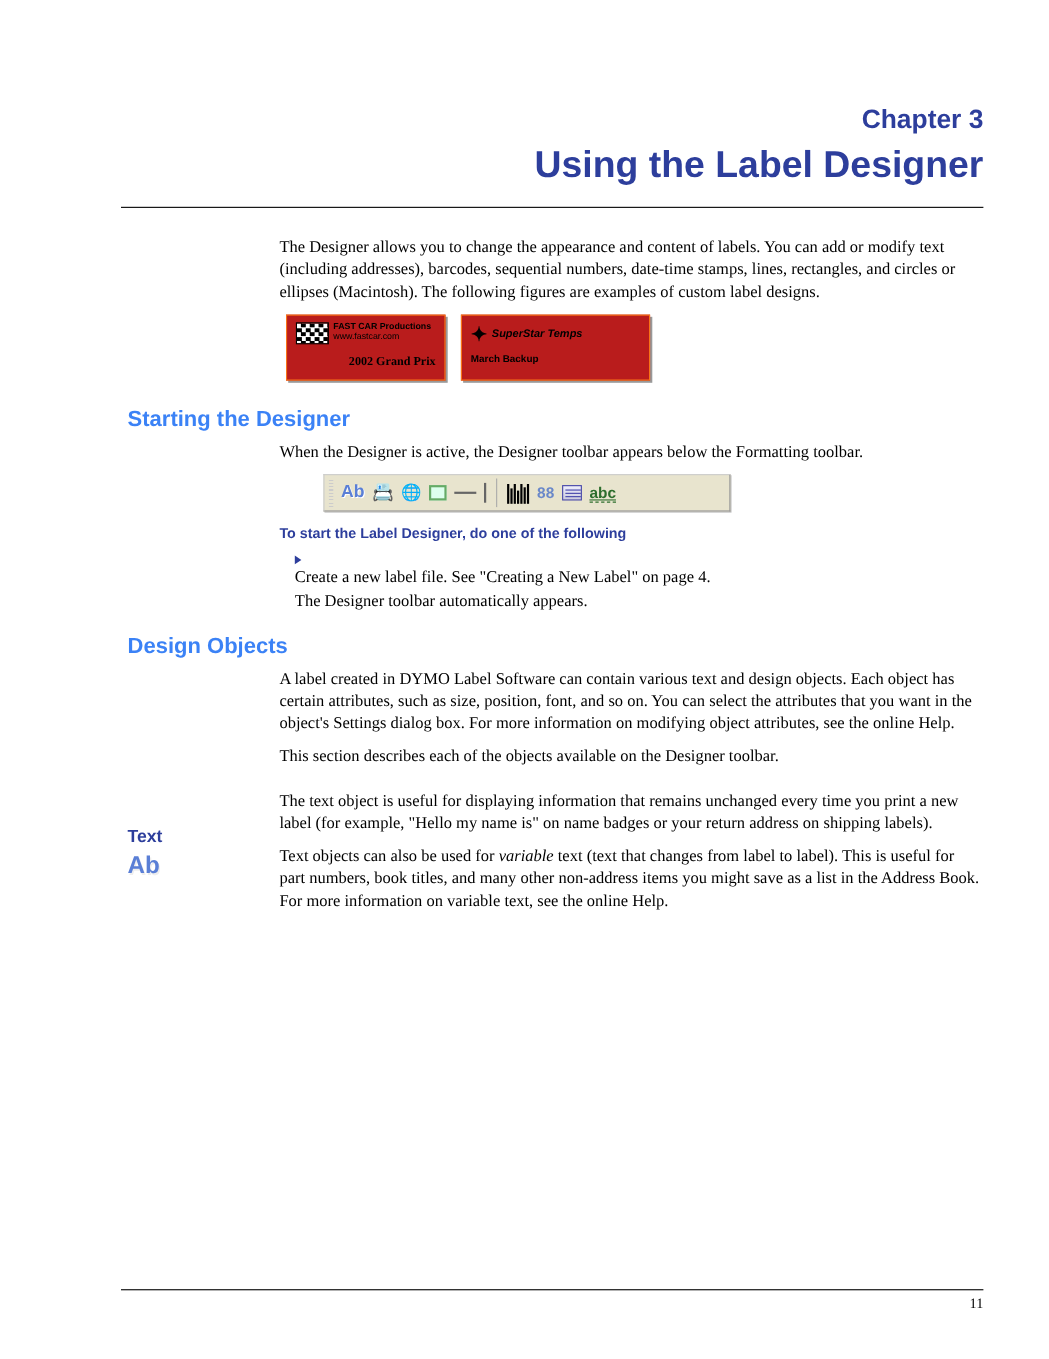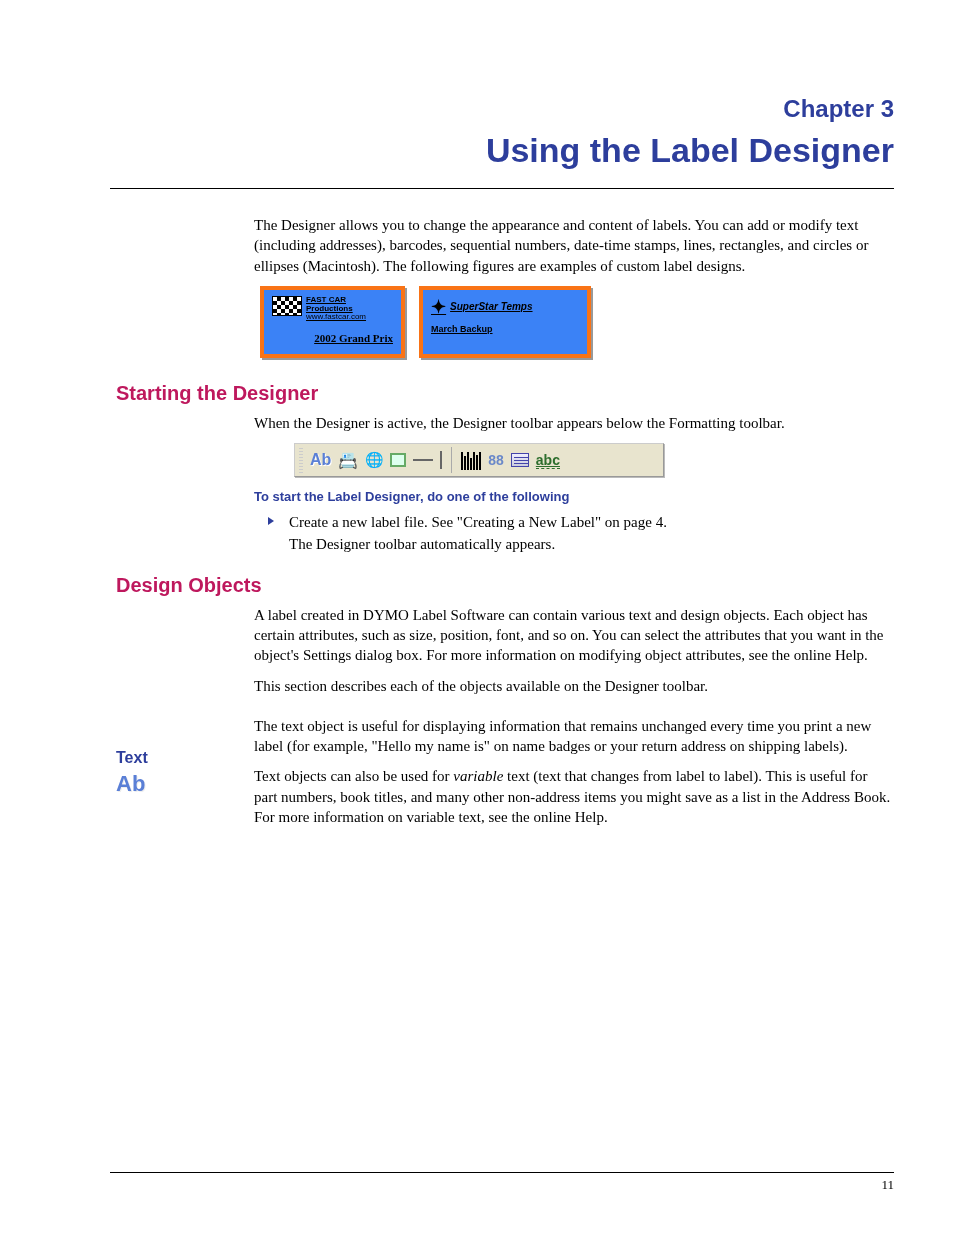--- a/index.html
+++ b/index.html
@@ -39,24 +39,23 @@
     margin-bottom: 10px;
   }
   .examples-row {
     margin-left: 150px;
     margin-top: 8px;
     margin-bottom: 24px;
     display: flex;
     gap: 14px;
   }
   .ex-box {
-    border: 4px solid #f97316;
+    border: 1px solid #f97316;
     box-shadow: 2px 2px 0 #999;
-    background: #3b82f6;
-    text-decoration: underline;
+    background: #b91c1c;
   }
   .ex1 {
     width: 145px;
     padding: 6px 8px 10px 8px;
     font-family: Arial, sans-serif;
   }
   .ex1-top { display: flex; align-items: flex-start; gap: 4px; }
   .checker {
     width: 30px; height: 20px;
     background:
@@ -75,21 +74,21 @@
   .ex2-top { display: flex; align-items: center; gap: 4px; font-size: 10px; font-style: italic; font-weight: bold; }
   .star { font-size: 18px; font-style: normal; }
   .ex2-sub { font-size: 9px; font-weight: bold; margin-top: 6px; }
   .ex2-grid { font-size: 8px; margin-top: 3px; line-height: 1.3; }
   .ex2-grid .row2 { display: flex; }
   .ex2-grid .c1 { width: 66px; }
 
   h2.section {
     font-family: Verdana, Geneva, sans-serif;
     font-weight: bold;
-    color: #be185d;
+    color: #3b82f6;
     font-size: 20px;
     margin-bottom: 8px;
     margin-left: 6px;
   }
   .toolbar-figure {
     margin: 10px 0 12px 40px;
     width: 370px;
     height: 34px;
     border: 1px solid #ccc;
     background: #e8e4ce;
@@ -118,21 +117,21 @@
   .tb-dt::after { content:''; position:absolute; top:3px; left:2px; width:14px; height:1px; background:#44a; box-shadow: 0 3px 0 #44a, 0 6px 0 #44a; }
   .tb-abc { color: #2d6e2d; font-size: 14px; text-decoration: underline; font-weight: bold; border-bottom: 1px dashed #2d6e2d;}
   .instr-head {
     font-family: Verdana, Geneva, sans-serif;
     font-weight: bold;
     color: #2d3e9c;
     font-size: 13px;
     margin: 6px 0 8px 0;
   }
   .bullet-list { margin-left: 14px; }
-  .bullet-item { display: flex; gap: 15px; margin-bottom: 6px; line-height: 1.45; }
+  .bullet-item { display: flex; gap: 2px; margin-bottom: 6px; line-height: 1.45; flex-direction: column; }
   .bullet-mark {
     width: 0; height: 0;
     border-top: 4px solid transparent;
     border-bottom: 4px solid transparent;
     border-left: 6px solid #2d3e9c;
     margin-top: 5px;
     flex-shrink: 0;
   }
   .inline-icon {
     display: inline-block;

